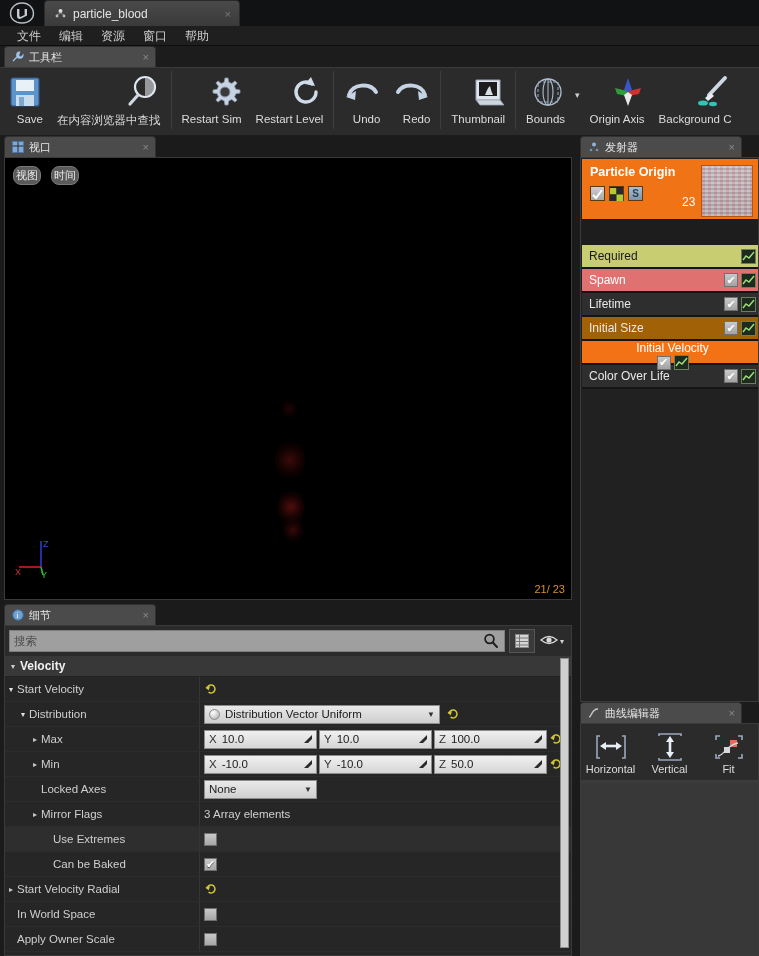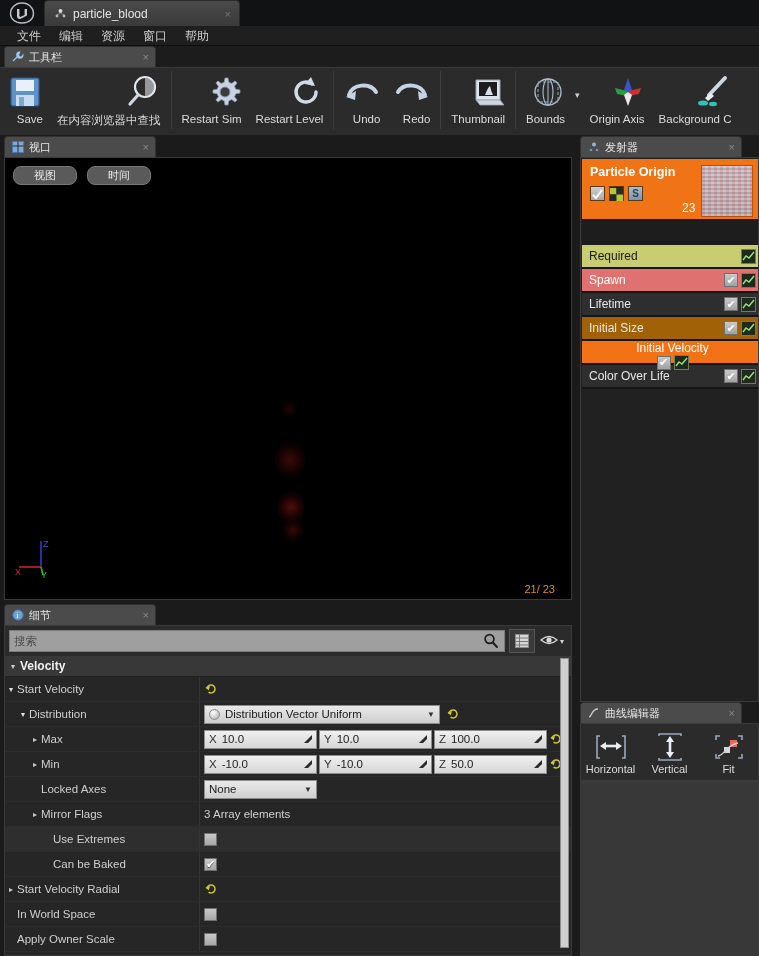--- a/index.html
+++ b/index.html
@@ -88,30 +88,30 @@
   
   .viewport-region { position: absolute; left: 0; top: 136px; width: 576px; height: 468px; }
   .viewport-region .panel-tab { position: absolute; left: 4px; top: 0; width: 152px; }
   .viewport-body {
     position: absolute; left: 4px; top: 21px; width: 568px; height: 443px;
     background: #000; border: 1px solid #3a3a3a; overflow: hidden;
   }
   .vp-btn-row { position: absolute; left: 8px; top: 8px; display: flex; gap: 10px; }
   .vp-btn {
     background: #5a5a5a; border: 1px solid #787878; border-radius: 8px;
-    font-size: 11px; color: #e8e8e8; padding: 2px 20px; line-height: 13px;
+    font-size: 11px; color: #e8e8e8; padding: 2px 2px; line-height: 13px;
   }
   .vp-particles { position: absolute; left: 0; top: 0; width: 100%; height: 100%; }
   .blob {
     position: absolute; border-radius: 50%;
     background: radial-gradient(circle, rgba(128,20,20,0.85) 0%, rgba(70,8,8,0.45) 45%, rgba(0,0,0,0) 75%);
   }
   .vp-gizmo { position: absolute; left: 8px; bottom: 18px; width: 46px; height: 46px; }
   .vp-counter {
-    position: absolute; right: 16px; bottom: 4px;
+    position: absolute; right: 6px; bottom: 4px;
     font-size: 11px; color: #d98e33;
   }
 
   
   .details-region { position: absolute; left: 0; top: 604px; width: 576px; height: 352px; }
   .details-region .panel-tab { position: absolute; left: 4px; top: 0; width: 152px; }
   .details-body {
     position: absolute; left: 4px; top: 21px; width: 568px; height: 331px;
     background: #262626; border: 1px solid #3a3a3a; overflow: hidden;
   }
@@ -193,21 +193,21 @@
     position: absolute; left: 2px; top: 21px; width: 179px; height: 545px;
     background: #212121; border: 1px solid #3a3a3a; overflow: hidden;
   }
   .em-col { position: absolute; left: 1px; top: 1px; width: 176px; }
   .em-head {
     height: 60px; background: #f07316; position: relative; padding: 6px 8px 0 8px;
   }
   .em-head .em-title { font-size: 12.5px; color: #ffffff; font-weight: bold; }
   .em-head .em-icons { display: flex; align-items: center; gap: 4px; margin-top: 7px; }
   .em-mini { width: 15px; height: 15px; border: 1px solid #5e3a10; }
-  .em-head .em-count { position: absolute; left: 100px; top: 42px; font-size: 12px; color: #ffffff; }
+  .em-head .em-count { position: absolute; left: 100px; top: 36px; font-size: 12px; color: #ffffff; }
   .em-thumb {
     position: absolute; right: 5px; top: 6px; width: 52px; height: 52px;
     border: 1px solid #b6540d;
     background:
       repeating-linear-gradient(0deg, rgba(255,255,255,0.10) 0 2px, rgba(0,0,0,0.10) 2px 4px),
       repeating-linear-gradient(90deg, rgba(220,120,130,0.35) 0 3px, rgba(200,200,205,0.35) 3px 6px),
       linear-gradient(#c9c4c8, #b2aeb4);
   }
   .em-gap { height: 26px; background: #1d1d1d; }
   .mod-row {

